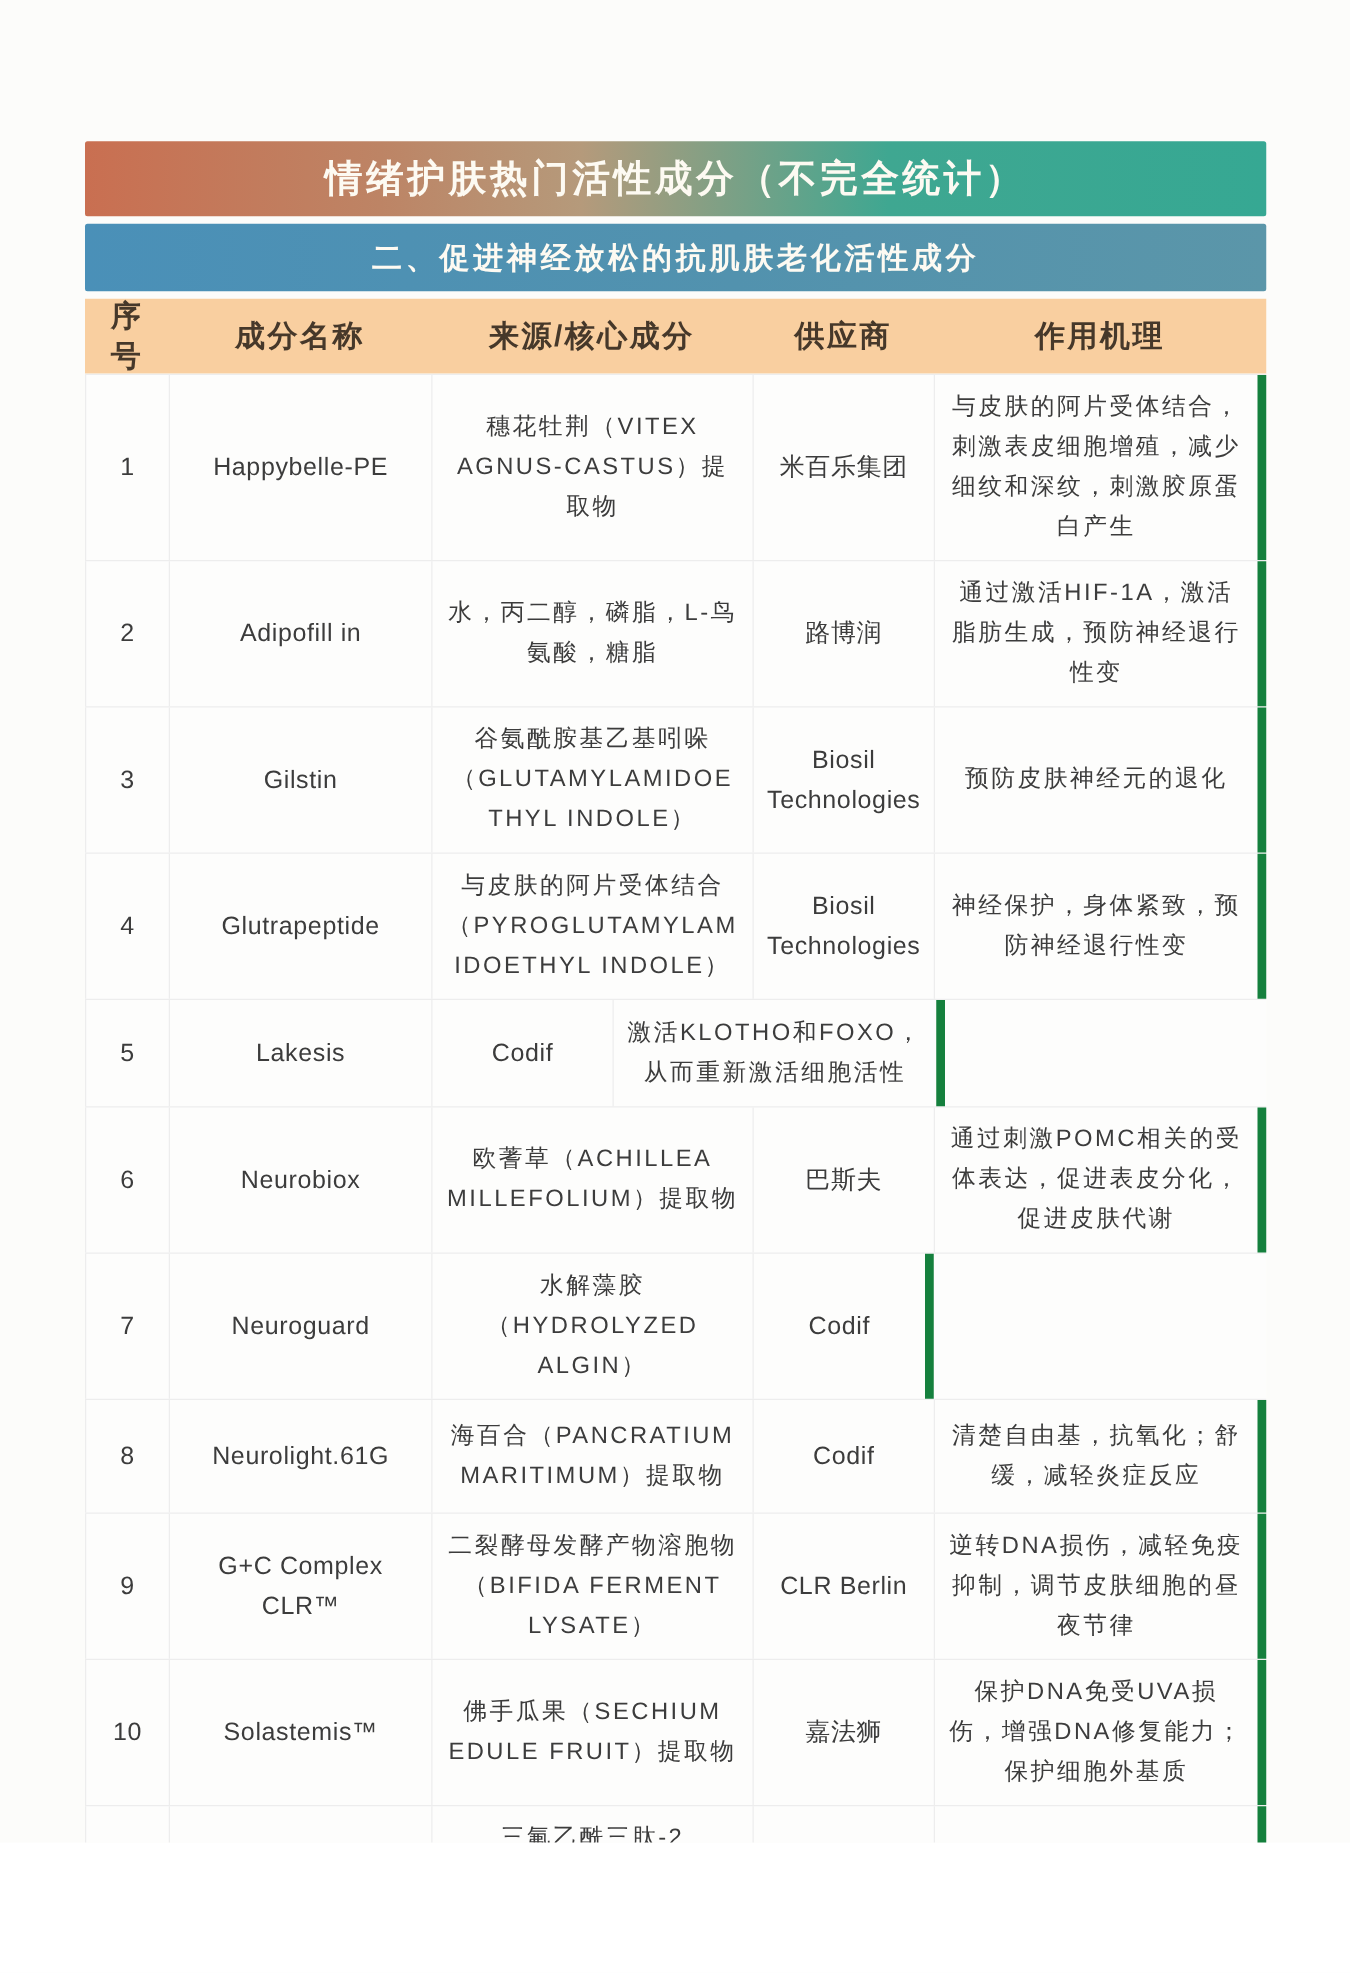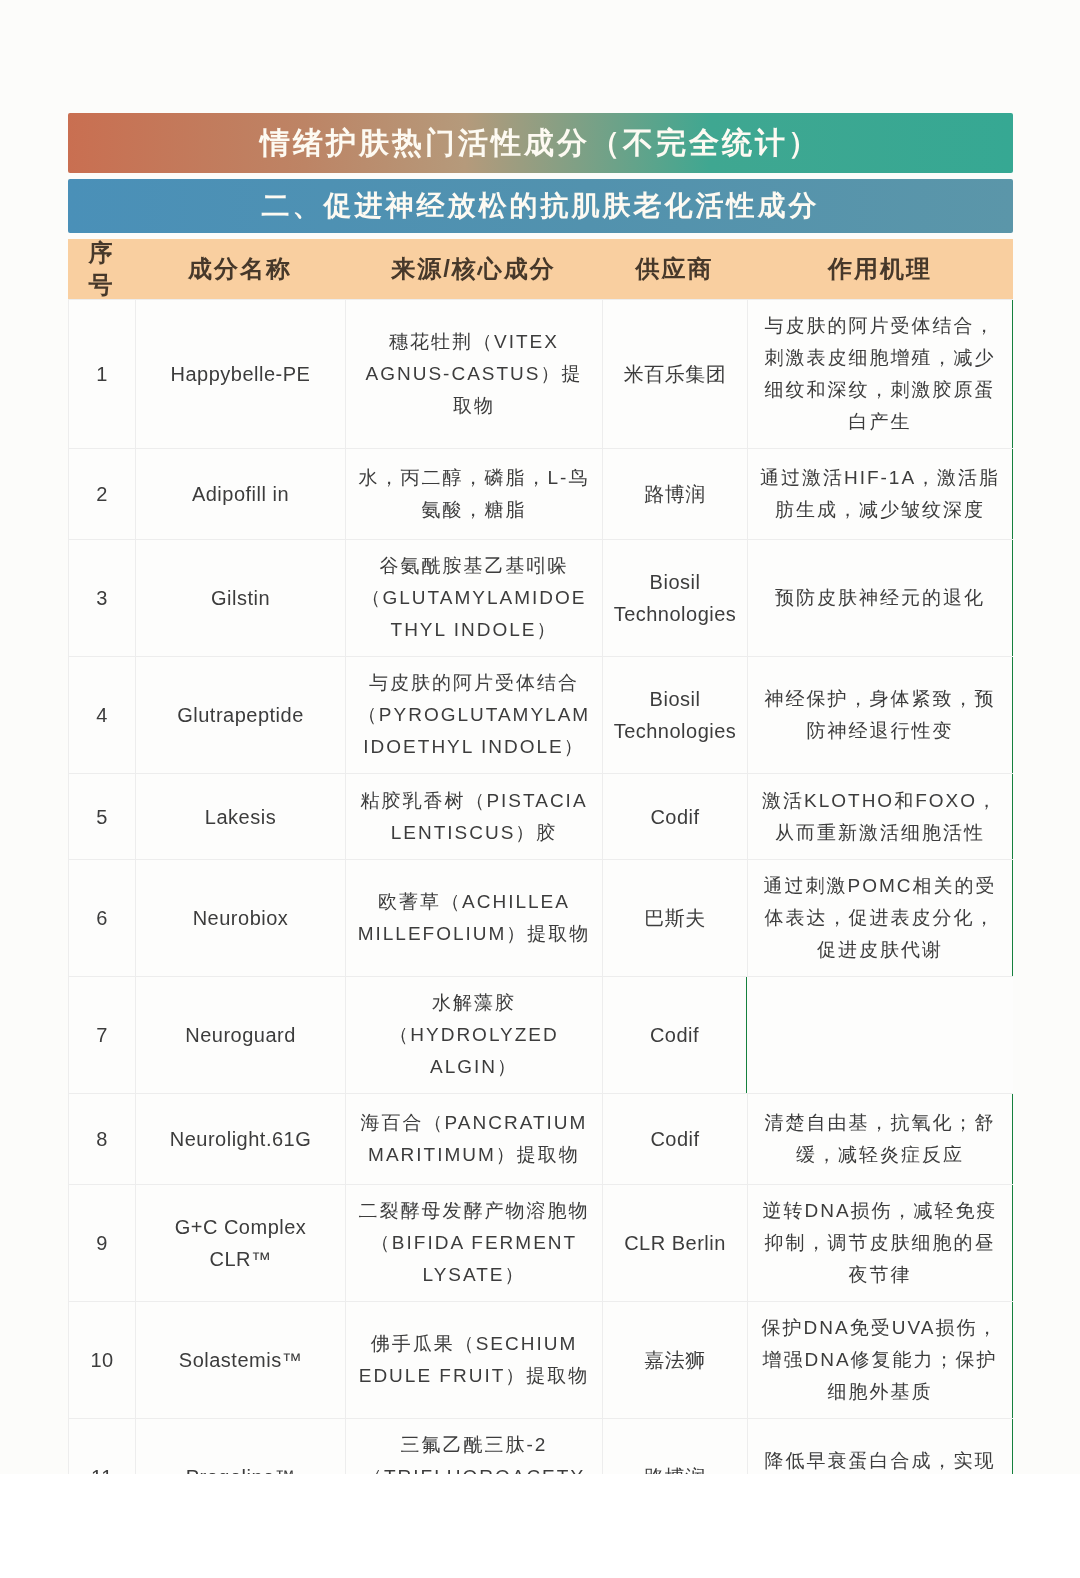--- a/index.html
+++ b/index.html
@@ -27,21 +27,21 @@
     border-radius: 2px;
   }
   .banner-main {
     height: 60px;
     font-size: 30px;
     background: linear-gradient(90deg, #c96f51 0%, #bd8465 25%, #b59a7b 42%, #3fa791 68%, #36a893 100%);
   }
   .banner-section {
     margin-top: 6px;
     height: 54px;
-    font-size: 28px;
+    font-size: 24px;
     background: linear-gradient(90deg, #4a90b8 0%, #5292ae 55%, #5b96a9 100%);
   }
   .tableWrap { margin-top: 6px; }
   .thead {
     display: flex;
     height: 60px;
     background: #f9cfa0;
     align-items: center;
     font-weight: bold;
     font-size: 24px;
@@ -66,21 +66,21 @@
   .row {
     display: flex;
     border-top: 1px solid #ededed;
   }
   .row .cell {
     border-left: 1px solid #ededed;
     font-size: 19px;
     line-height: 32px;
     color: #3c3c3c;
   }
-  .row .cell:last-child { border-right: 1px solid #15803d; }
+  .row .cell:last-child { border-right: 7px solid #15803d; }
   .row .cell.col-no, .row .cell.col-name, .row .cell.col-supplier {
     font-size: 20px; letter-spacing: 0.5px;
   }
   .row .cell.col-source, .row .cell.col-mech {
     letter-spacing: 2px;
   }
   .row .cell.col-source span, .row .cell.col-mech span {
     overflow-wrap: anywhere; word-break: break-word;
   }
   
@@ -162,21 +162,21 @@
             <div class="cell col-name">
               <span>Adipofill in</span>
             </div>
             <div class="cell col-source">
               <span>水，丙二醇，磷脂，L-鸟氨酸，糖脂</span>
             </div>
             <div class="cell col-supplier">
               <span>路博润</span>
             </div>
             <div class="cell col-mech">
-              <span>通过激活HIF-1A，激活脂肪生成，减少皱纹深度</span>
+              <span>通过激活HIF-1A，激活脂肪生成，预防神经退行性变</span>
             </div>
           </div>
           <div class="row">
             <div class="cell col-no">
               <span>3</span>
             </div>
             <div class="cell col-name">
               <span>Gilstin</span>
             </div>
             <div class="cell col-source">
@@ -205,23 +205,20 @@
             <div class="cell col-mech">
               <span>神经保护，身体紧致，预防神经退行性变</span>
             </div>
           </div>
           <div class="row">
             <div class="cell col-no">
               <span>5</span>
             </div>
             <div class="cell col-name">
               <span>Lakesis</span>
-            </div>
-            <div class="cell col-source">
-              <span>粘胶乳香树（PISTACIA LENTISCUS）胶</span>
             </div>
             <div class="cell col-supplier">
               <span>Codif</span>
             </div>
             <div class="cell col-mech">
               <span>激活KLOTHO和FOXO，从而重新激活细胞活性</span>
             </div>
           </div>
           <div class="row">
             <div class="cell col-no">

